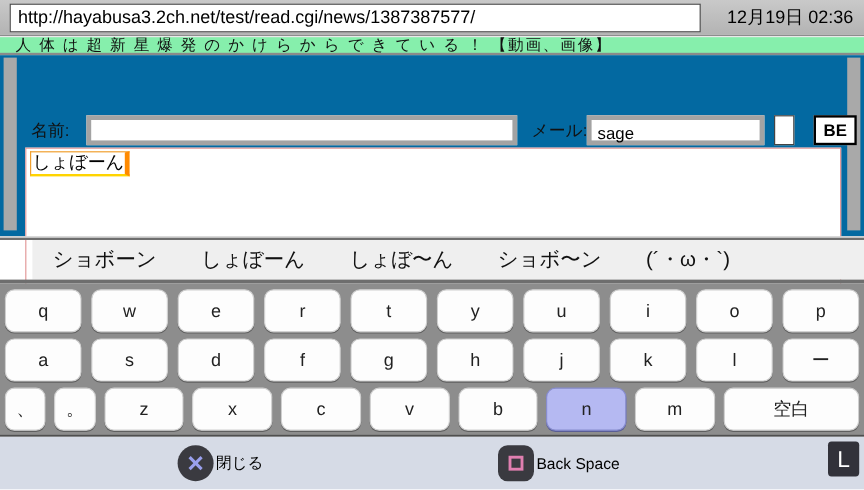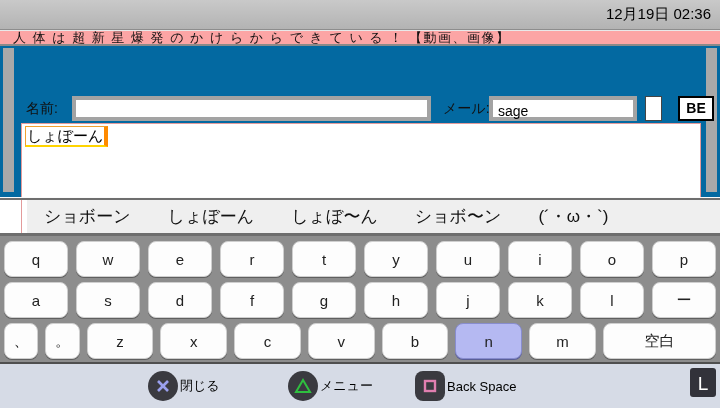--- a/index.html
+++ b/index.html
@@ -10,21 +10,21 @@
   
   .topbar { position:absolute; left:0; top:0; width:720px; height:30px;
     background:linear-gradient(#c9c9c9,#b3b3b3); border-bottom:1px solid #8d8d8d; }
   .url-box { position:absolute; left:8px; top:3px; width:576px; height:24px;
     background:#fff; border:1px solid #4a4a4a; font-size:15px; line-height:22px;
     padding-left:6px; color:#000; white-space:nowrap; overflow:hidden; }
   .datetime { position:absolute; right:9px; top:5px; font-size:15px; color:#000; }
 
   
   .titlebar { position:absolute; left:0; top:30px; width:720px; height:16px;
-    background:#fca5a5; border-top:1px solid #e9e9e9; border-bottom:2px solid #8a8a8a;
+    background:#86efac; border-top:1px solid #e9e9e9; border-bottom:2px solid #8a8a8a;
     font-size:13px; line-height:13px; color:#111; padding-left:13px; letter-spacing:1.5px;
     white-space:nowrap; overflow:hidden; }
 
   
   .content { position:absolute; left:0; top:46px; width:720px; height:151px; background:#0369a1; }
   .vscroll { position:absolute; top:2px; width:11px; height:144px; background:#a9a9a9; }
   .vscroll.left { left:3px; }
   .vscroll.right { right:3px; }
 
   .form-label { position:absolute; font-size:14px; color:#111; top:54px; }
@@ -85,20 +85,21 @@
   .l-button { position:absolute; right:4px; top:4px; width:26px; height:29px;
     background:#32323a; border-radius:3px; color:#fff; font-size:19px;
     display:flex; align-items:flex-end; justify-content:center; line-height:26px; }
 </style>
 </head>
 <body>
 
 <div class="stage">
 
   <div class="topbar">
+    <div class="url-box">http://hayabusa3.2ch.net/test/read.cgi/news/1387387577/</div>
     <div class="datetime">12月19日 02:36</div>
   </div>
 
   <div class="titlebar">
     <span>人 体 は 超 新 星 爆  発 の か け ら か ら で き て い る ！ 【動画、画像】</span>
   </div>
 
   <div class="content">
     <div class="vscroll left"></div>
     <div class="vscroll right"></div>
@@ -182,28 +183,20 @@
     <div class="hint hint-cross">
       <span class="pad-icon">
         <svg width="16" height="16" viewBox="0 0 16 16">
           <line x1="3" y1="3" x2="13" y2="13" stroke="#9aa0ee" stroke-width="2.6"></line>
           <line x1="13" y1="3" x2="3" y2="13" stroke="#9aa0ee" stroke-width="2.6"></line>
         </svg>
       </span>
       <span class="hint-label">閉じる</span>
     </div>
 
-    <div class="hint hint-triangle">
-      <span class="pad-icon">
-        <svg width="18" height="16" viewBox="0 0 18 16">
-          <polygon points="9,2 16,14 2,14" fill="none" stroke="#2fbf3f" stroke-width="2"></polygon>
-        </svg>
-      </span>
-      <span class="hint-label">メニュー</span>
-    </div>
 
     <div class="hint hint-square">
       <span class="pad-icon square-shape">
         <svg width="16" height="16" viewBox="0 0 16 16">
           <rect x="3" y="3" width="10" height="10" fill="none" stroke="#e07fb0" stroke-width="2.4"></rect>
         </svg>
       </span>
       <span class="hint-label">Back Space</span>
     </div>
 

